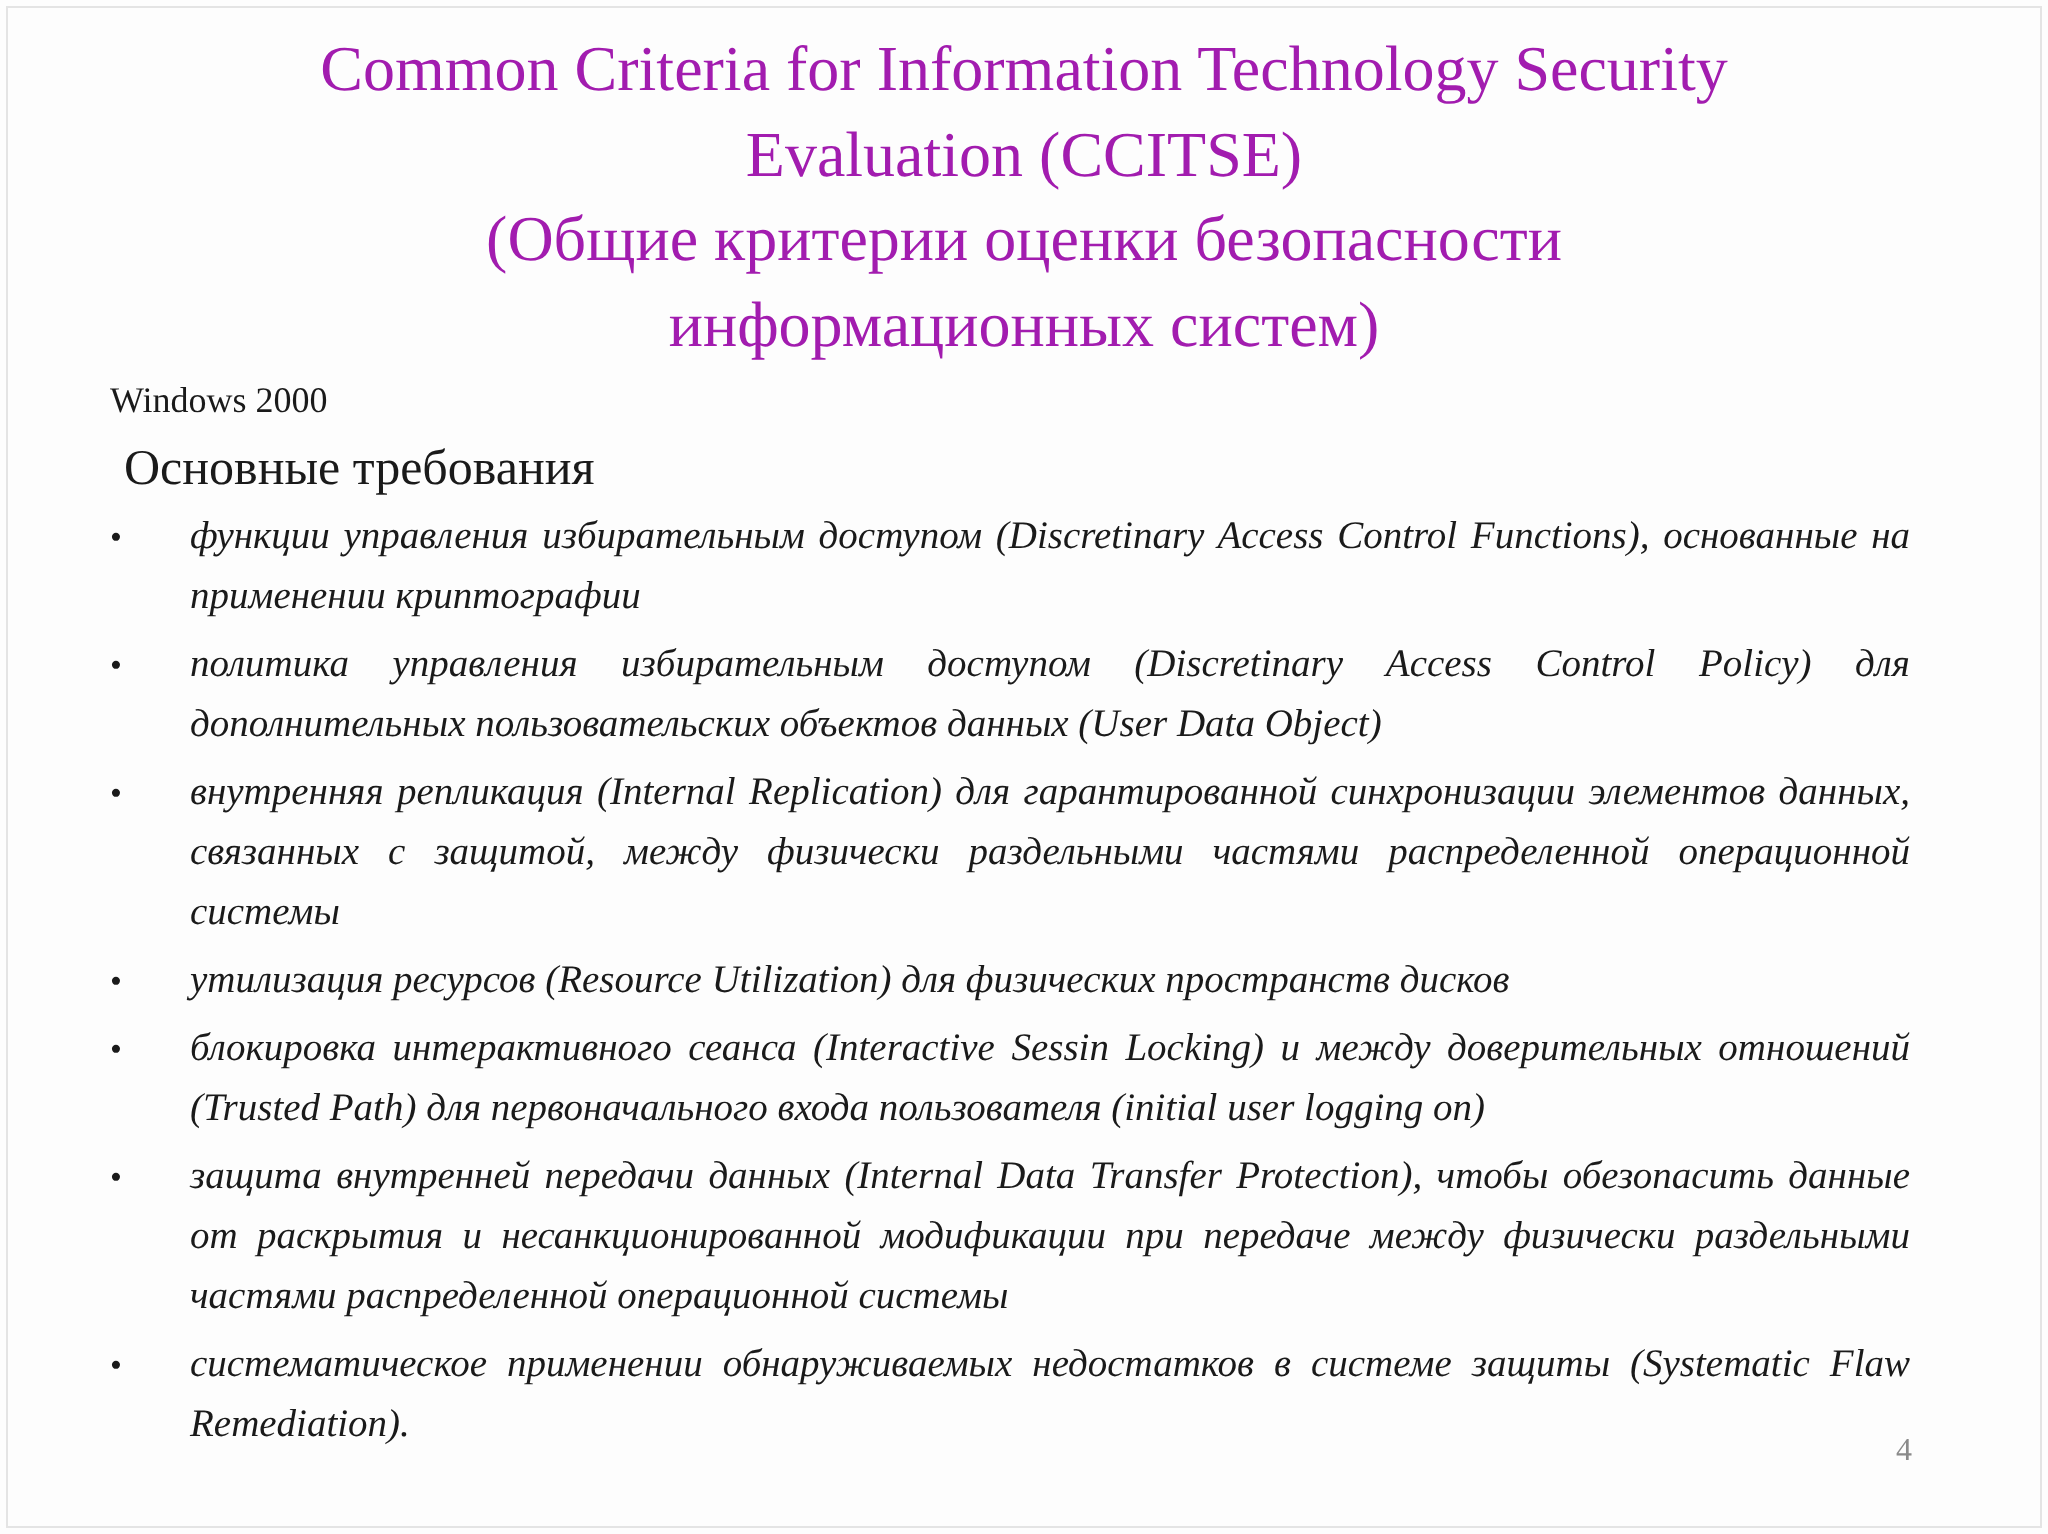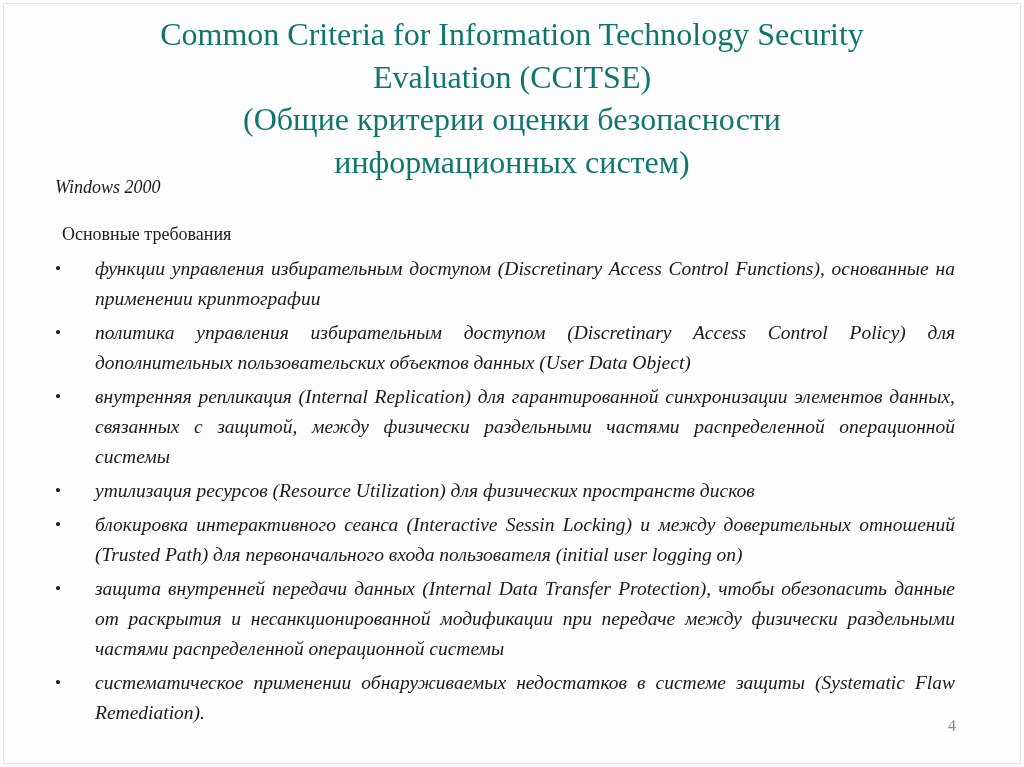--- a/index.html
+++ b/index.html
@@ -26,35 +26,34 @@
     pointer-events: none;
   }
   .title {
     margin: 0;
     padding-top: 13px;
     text-align: center;
     font-size: 32px;
     font-weight: normal;
     line-height: 1.33;
     white-space: pre-line;
-    color: #0f766e;
+    color: #a21caf;
   }
   .subtitle {
     position: absolute;
     left: 55px;
-    top: 176px;
-    font-style: italic;
+    top: 189px;
     font-size: 18px;
     line-height: 22px;
   }
   .section-heading {
     position: absolute;
     left: 62px;
     top: 221px;
-    font-size: 18px;
+    font-size: 25px;
     line-height: 27px;
   }
   .bullets {
     position: absolute;
     left: 55px;
     top: 254px;
     width: 900px;
     margin: 0;
     padding: 0;
     list-style: none;

